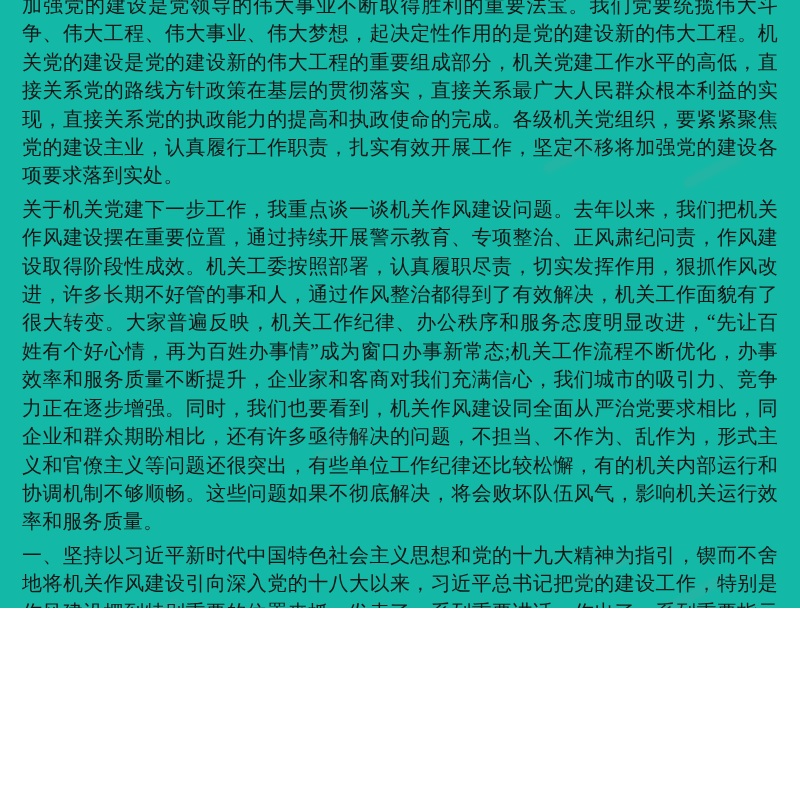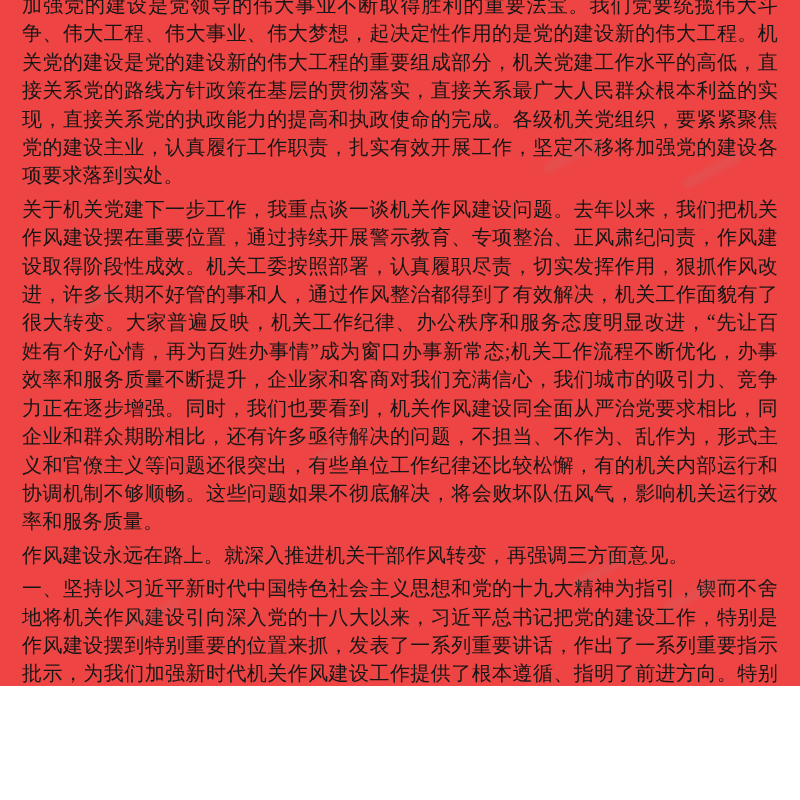--- a/index.html
+++ b/index.html
@@ -3,23 +3,23 @@
 <meta charset="utf-8">
 <style>
   html, body {
     margin: 0;
     padding: 0;
     background: #ffffff;
   }
   .page {
     position: relative;
     width: 800px;
-    height: 686px;
+    height: 608px;
     overflow: hidden;
-    background: #ef4444;
+    background: #14b8a6;
     font-family: "Liberation Serif", "DejaVu Serif", serif;
   }
   .content {
     position: absolute;
     top: -9px;
     left: 22px;
     width: 756px;
     color: #161616;
     font-size: 20px;
     line-height: 28.4px;
@@ -56,18 +56,17 @@
       <div class="wm" style="left: 55px; top: 300px; background: rgb(154, 154, 154); opacity: 0.1; transform: rotate(-28deg);"></div>
       <div class="wm" style="left: 310px; top: 440px; background: rgb(154, 154, 154); opacity: 0.1; transform: rotate(-28deg);"></div>
       <div class="wm" style="left: 570px; top: 565px; background: rgb(154, 154, 154); opacity: 0.1; transform: rotate(-28deg);"></div>
       <div class="wm" style="left: 120px; top: 610px; background: rgb(154, 154, 154); opacity: 0.1; transform: rotate(-28deg);"></div>
       <div class="wm" style="left: 660px; top: 590px; background: rgb(154, 154, 154); opacity: 0.1; transform: rotate(-28deg);"></div>
     </div>
 
   <div class="content">
     <p>加强党的建设是党领导的伟大事业不断取得胜利的重要法宝。我们党要统揽伟大斗争、伟大工程、伟大事业、伟大梦想，起决定性作用的是党的建设新的伟大工程。机关党的建设是党的建设新的伟大工程的重要组成部分，机关党建工作水平的高低，直接关系党的路线方针政策在基层的贯彻落实，直接关系最广大人民群众根本利益的实现，直接关系党的执政能力的提高和执政使命的完成。各级机关党组织，要紧紧聚焦党的建设主业，认真履行工作职责，扎实有效开展工作，坚定不移将加强党的建设各项要求落到实处。</p>
     <p>关于机关党建下一步工作，我重点谈一谈机关作风建设问题。去年以来，我们把机关作风建设摆在重要位置，通过持续开展警示教育、专项整治、正风肃纪问责，作风建设取得阶段性成效。机关工委按照部署，认真履职尽责，切实发挥作用，狠抓作风改进，许多长期不好管的事和人，通过作风整治都得到了有效解决，机关工作面貌有了很大转变。大家普遍反映，机关工作纪律、办公秩序和服务态度明显改进，“先让百姓有个好心情，再为百姓办事情”成为窗口办事新常态;机关工作流程不断优化，办事效率和服务质量不断提升，企业家和客商对我们充满信心，我们城市的吸引力、竞争力正在逐步增强。同时，我们也要看到，机关作风建设同全面从严治党要求相比，同企业和群众期盼相比，还有许多亟待解决的问题，不担当、不作为、乱作为，形式主义和官僚主义等问题还很突出，有些单位工作纪律还比较松懈，有的机关内部运行和协调机制不够顺畅。这些问题如果不彻底解决，将会败坏队伍风气，影响机关运行效率和服务质量。</p>
-    <p>作风建设永远在路上。就深入推进机关干部作风转变，再强调三方面意见。</p>
     <p>一、坚持以习近平新时代中国特色社会主义思想和党的十九大精神为指引，锲而不舍地将机关作风建设引向深入党的十八大以来，习近平总书记把党的建设工作，特别是作风建设摆到特别重要的位置来抓，发表了一系列重要讲话，作出了一系列重要指示批示，为我们加强新时代机关作风建设工作提供了根本遵循、指明了前进方向。特别是总书记在党的十九大报告中指出，我们党来自人民、植根人民、服务人民，一旦脱离群众，就会失去生命力。加强作风建设，必须紧紧围绕保持党同人民群众的血肉联系，增强群众观念和群众感情，不断厚植党执政的群众基础。凡是群众反映强烈的问题都要严肃对待，凡是损害群众利益的都要坚决纠正。我们必须以自我革命、坚决整改的勇气和魄力，驰而不息把作风建设作为新时期机关党建工作的根本职责和核心任务，不断增强作风转变的思想自觉和行动自觉，旗帜鲜明地抓党风、促政风、反四风、带民风，以机关作风建设的实际成效推动发展再上新台阶。</p>
 
   </div>
 
 </div>
 
 </body></html>

